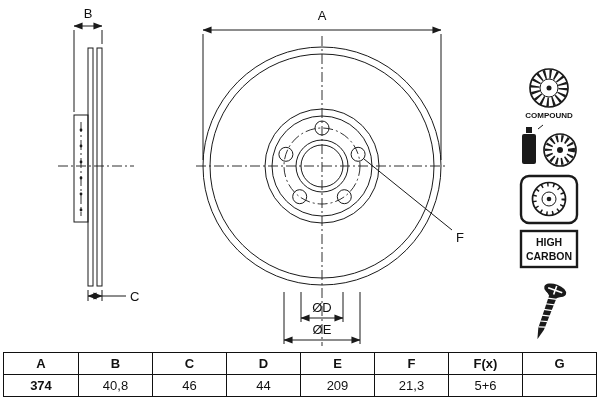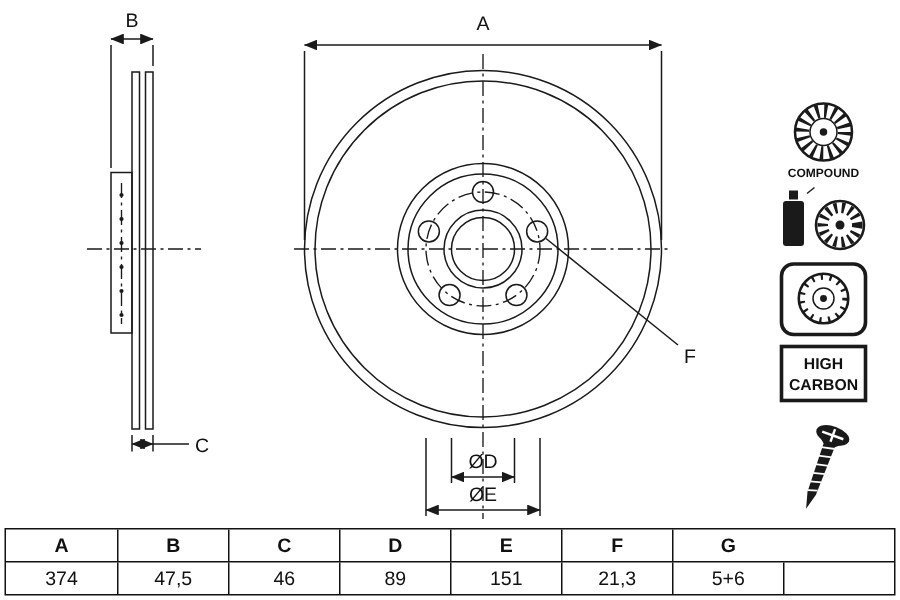--- a/index.html
+++ b/index.html
@@ -17,21 +17,21 @@
   .segring2 { fill:none; stroke:#1a1a1a; stroke-width:7;   stroke-dasharray:2 3; }
   .rimticks { fill:none; stroke:#1a1a1a; stroke-width:4;   stroke-dasharray:1.5 4.5; }
   .icolabel { font-size:8px; font-weight:bold; fill:#111; }
   .hc { font-size:10.5px; font-weight:bold; fill:#111; }
   .thr  { stroke:#ffffff; stroke-width:1.2; }
   .slot { stroke:#ffffff; stroke-width:1.6; }
   .spec-table { flex:1; margin:0 3px 3px 3px; border:1.6px solid #111; display:grid; grid-template-rows:1fr 1fr; background:#fff; }
   .trow { display:grid; grid-template-columns:repeat(8,1fr); }
   .trow.head { border-bottom:1px solid #111; }
   .tcell { display:flex; align-items:center; justify-content:center; font-size:13px; color:#111; border-left:1px solid #111; }
-  .tcell:first-child { border-left:none; }
+  .tcell:first-child { border-left:none;font-weight:bold; }
   .head .tcell { font-weight:bold; }
 </style>
 </head>
 <body>
 
 <div class="page">
 
   <svg class="drawing" viewBox="0 0 600 352" width="600" height="352" xmlns="http://www.w3.org/2000/svg">
     <defs>
       <marker id="ar" viewBox="0 0 10 8" refX="9.5" refY="4" markerWidth="9" markerHeight="7.2" orient="auto-start-reverse">
@@ -161,27 +161,28 @@
   </svg>
 
   <div class="spec-table">
     <div class="trow head">
       <div class="tcell">A</div>
       <div class="tcell">B</div>
       <div class="tcell">C</div>
       <div class="tcell">D</div>
       <div class="tcell">E</div>
       <div class="tcell">F</div>
+      <div class="tcell">F(x)</div>
       <div class="tcell">G</div>
     </div>
     <div class="trow">
       <div class="tcell">374</div>
-      <div class="tcell">47,5</div>
+      <div class="tcell">40,8</div>
       <div class="tcell">46</div>
-      <div class="tcell">89</div>
-      <div class="tcell">151</div>
+      <div class="tcell">44</div>
+      <div class="tcell">209</div>
       <div class="tcell">21,3</div>
       <div class="tcell">5+6</div>
       <div class="tcell"></div>
     </div>
   </div>
 
 </div>
 
 </body></html>

